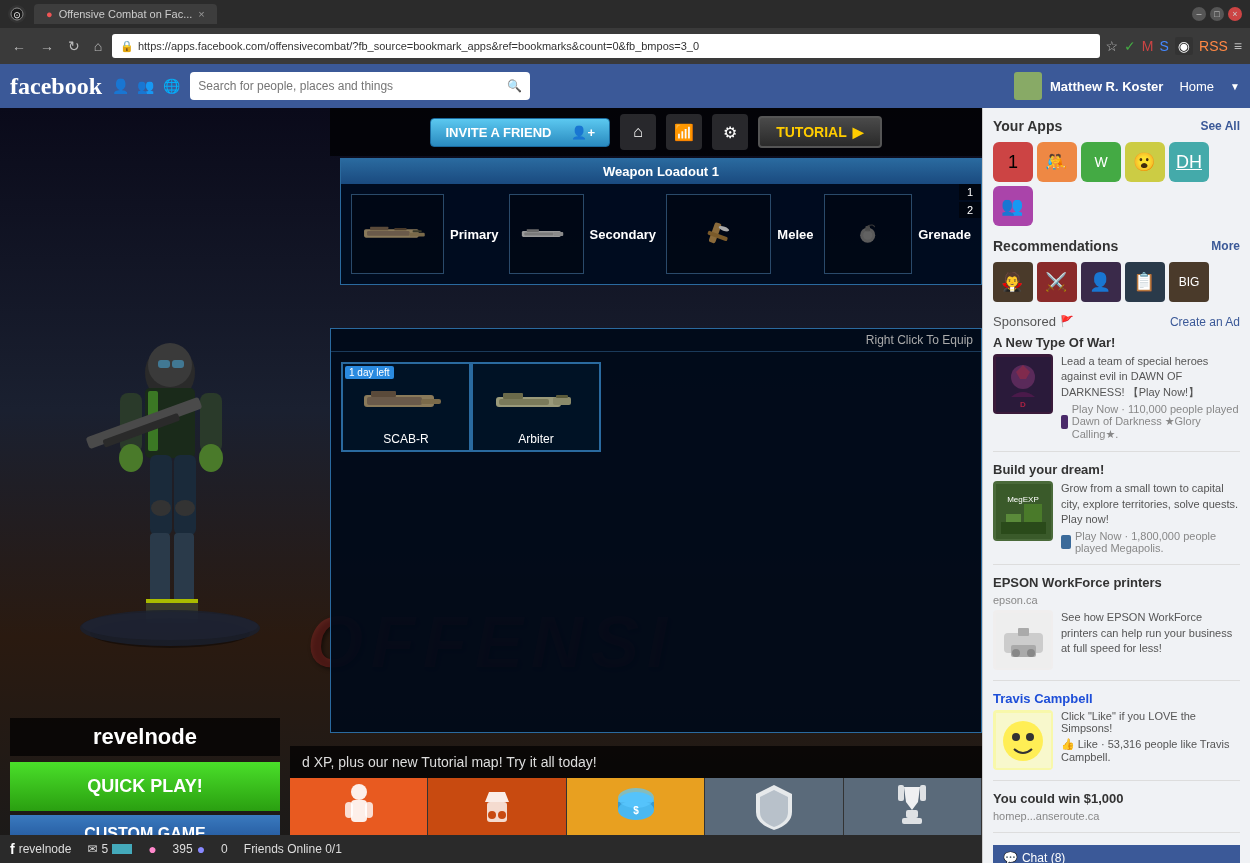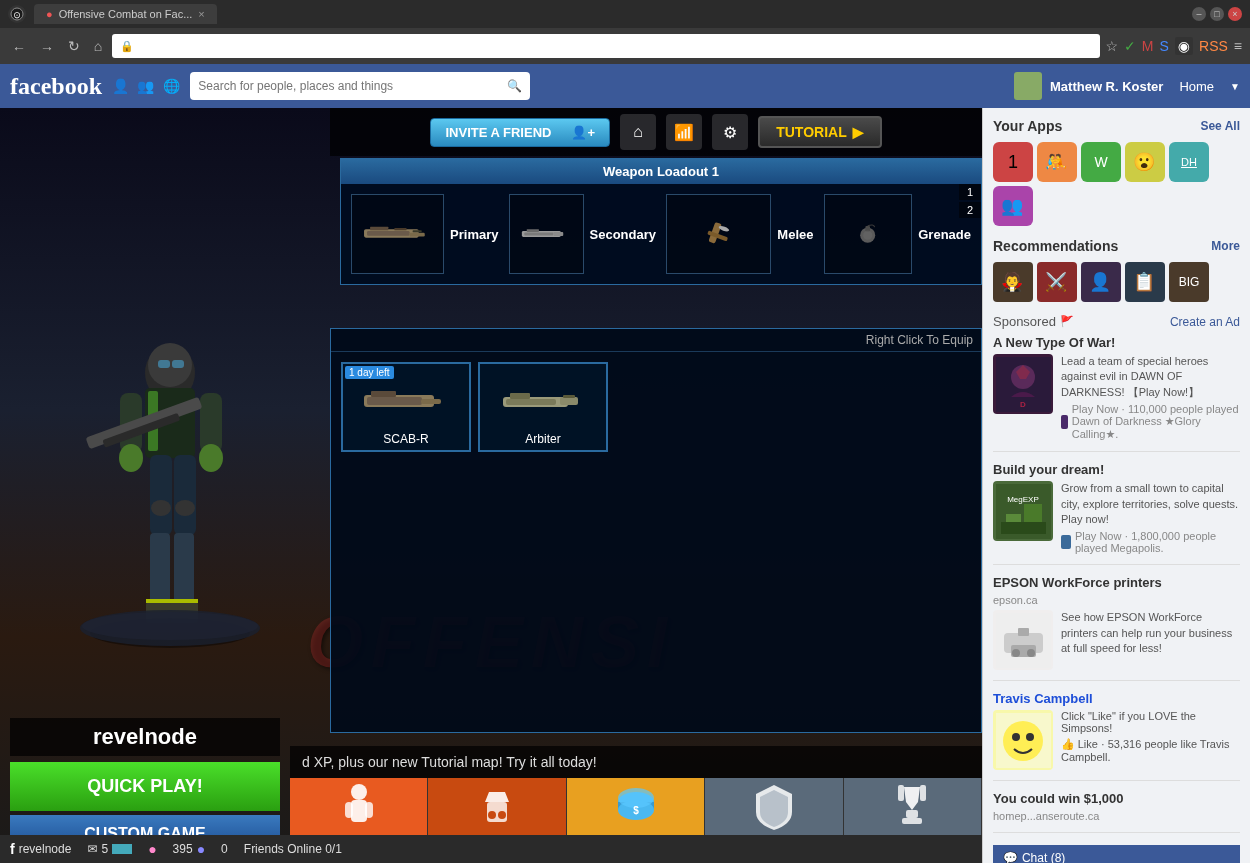--- a/index.html
+++ b/index.html
@@ -269,21 +269,21 @@
       color: #aaa;
       font-size: 12px;
       text-align: right;
       padding: 4px 8px;
       border-bottom: 1px solid #1a3a5a;
     }
     .inventory-items {
       display: flex;
       flex-wrap: wrap;
       padding: 10px;
-      gap: 7px;
+      gap: 0;
     }
     .inv-item {
       width: 130px;
       height: 90px;
       background: rgba(0,20,40,0.8);
       border: 2px solid #2a6a9f;
       display: flex;
       flex-direction: column;
       align-items: center;
       justify-content: center;
@@ -635,20 +635,21 @@
   </div>
 </div>
 
 <div class="browser-toolbar">
   <button class="nav-btn">←</button>
   <button class="nav-btn">→</button>
   <button class="nav-btn">↻</button>
   <button class="nav-btn">⌂</button>
   <div class="address-bar">
     <span class="lock-icon">🔒</span>
+    <span style="font-size:11px;overflow:hidden;white-space:nowrap;text-overflow:ellipsis;width:100%;">https://apps.facebook.com/offensivecombat/?fb_source=bookmark_apps&amp;ref=bookmarks&amp;count=0&amp;fb_bmpos=3_0</span>
   </div>
   <div class="toolbar-icons">
     <span class="toolbar-icon">☆</span>
     <span class="toolbar-icon" style="color:#4a4;">✓</span>
     <span class="toolbar-icon" style="color:#c44;">M</span>
     <span class="toolbar-icon" style="color:#48f;">S</span>
     <span class="toolbar-icon" style="background:#333;color:white;padding:1px 3px;border-radius:2px;">◉</span>
     <span class="toolbar-icon" style="color:#f84;">RSS</span>
     <span class="toolbar-icon">≡</span>
   </div>
@@ -935,21 +936,21 @@
 
     <div class="sidebar-section-title">
       <span>Your Apps</span>
       <span class="sidebar-link">See All</span>
     </div>
     <div class="app-icons-grid">
       <div class="app-icon" style="background:#c44;">1</div>
       <div class="app-icon" style="background:#e84;">🤼</div>
       <div class="app-icon" style="background:#4a4;font-size:14px;color:white;">W</div>
       <div class="app-icon" style="background:#cc4;">😮</div>
-      <div class="app-icon" style="background:#4aa;font-size:11px;color:white;text-decoration:underline;">DH</div>
+      <div class="app-icon" style="background:#4aa;font-size:18px;color:white;text-decoration:underline;">DH</div>
       <div class="app-icon" style="background:#a4a;">👥</div>
     </div>
 
     <div class="recommendations-section">
       <div class="sidebar-section-title">
         <span>Recommendations</span>
         <span class="sidebar-link">More</span>
       </div>
       <div class="rec-icons">
         <div class="rec-icon" style="background:#4a3a2a;display:flex;align-items:center;justify-content:center;font-size:18px;">🧛</div>

